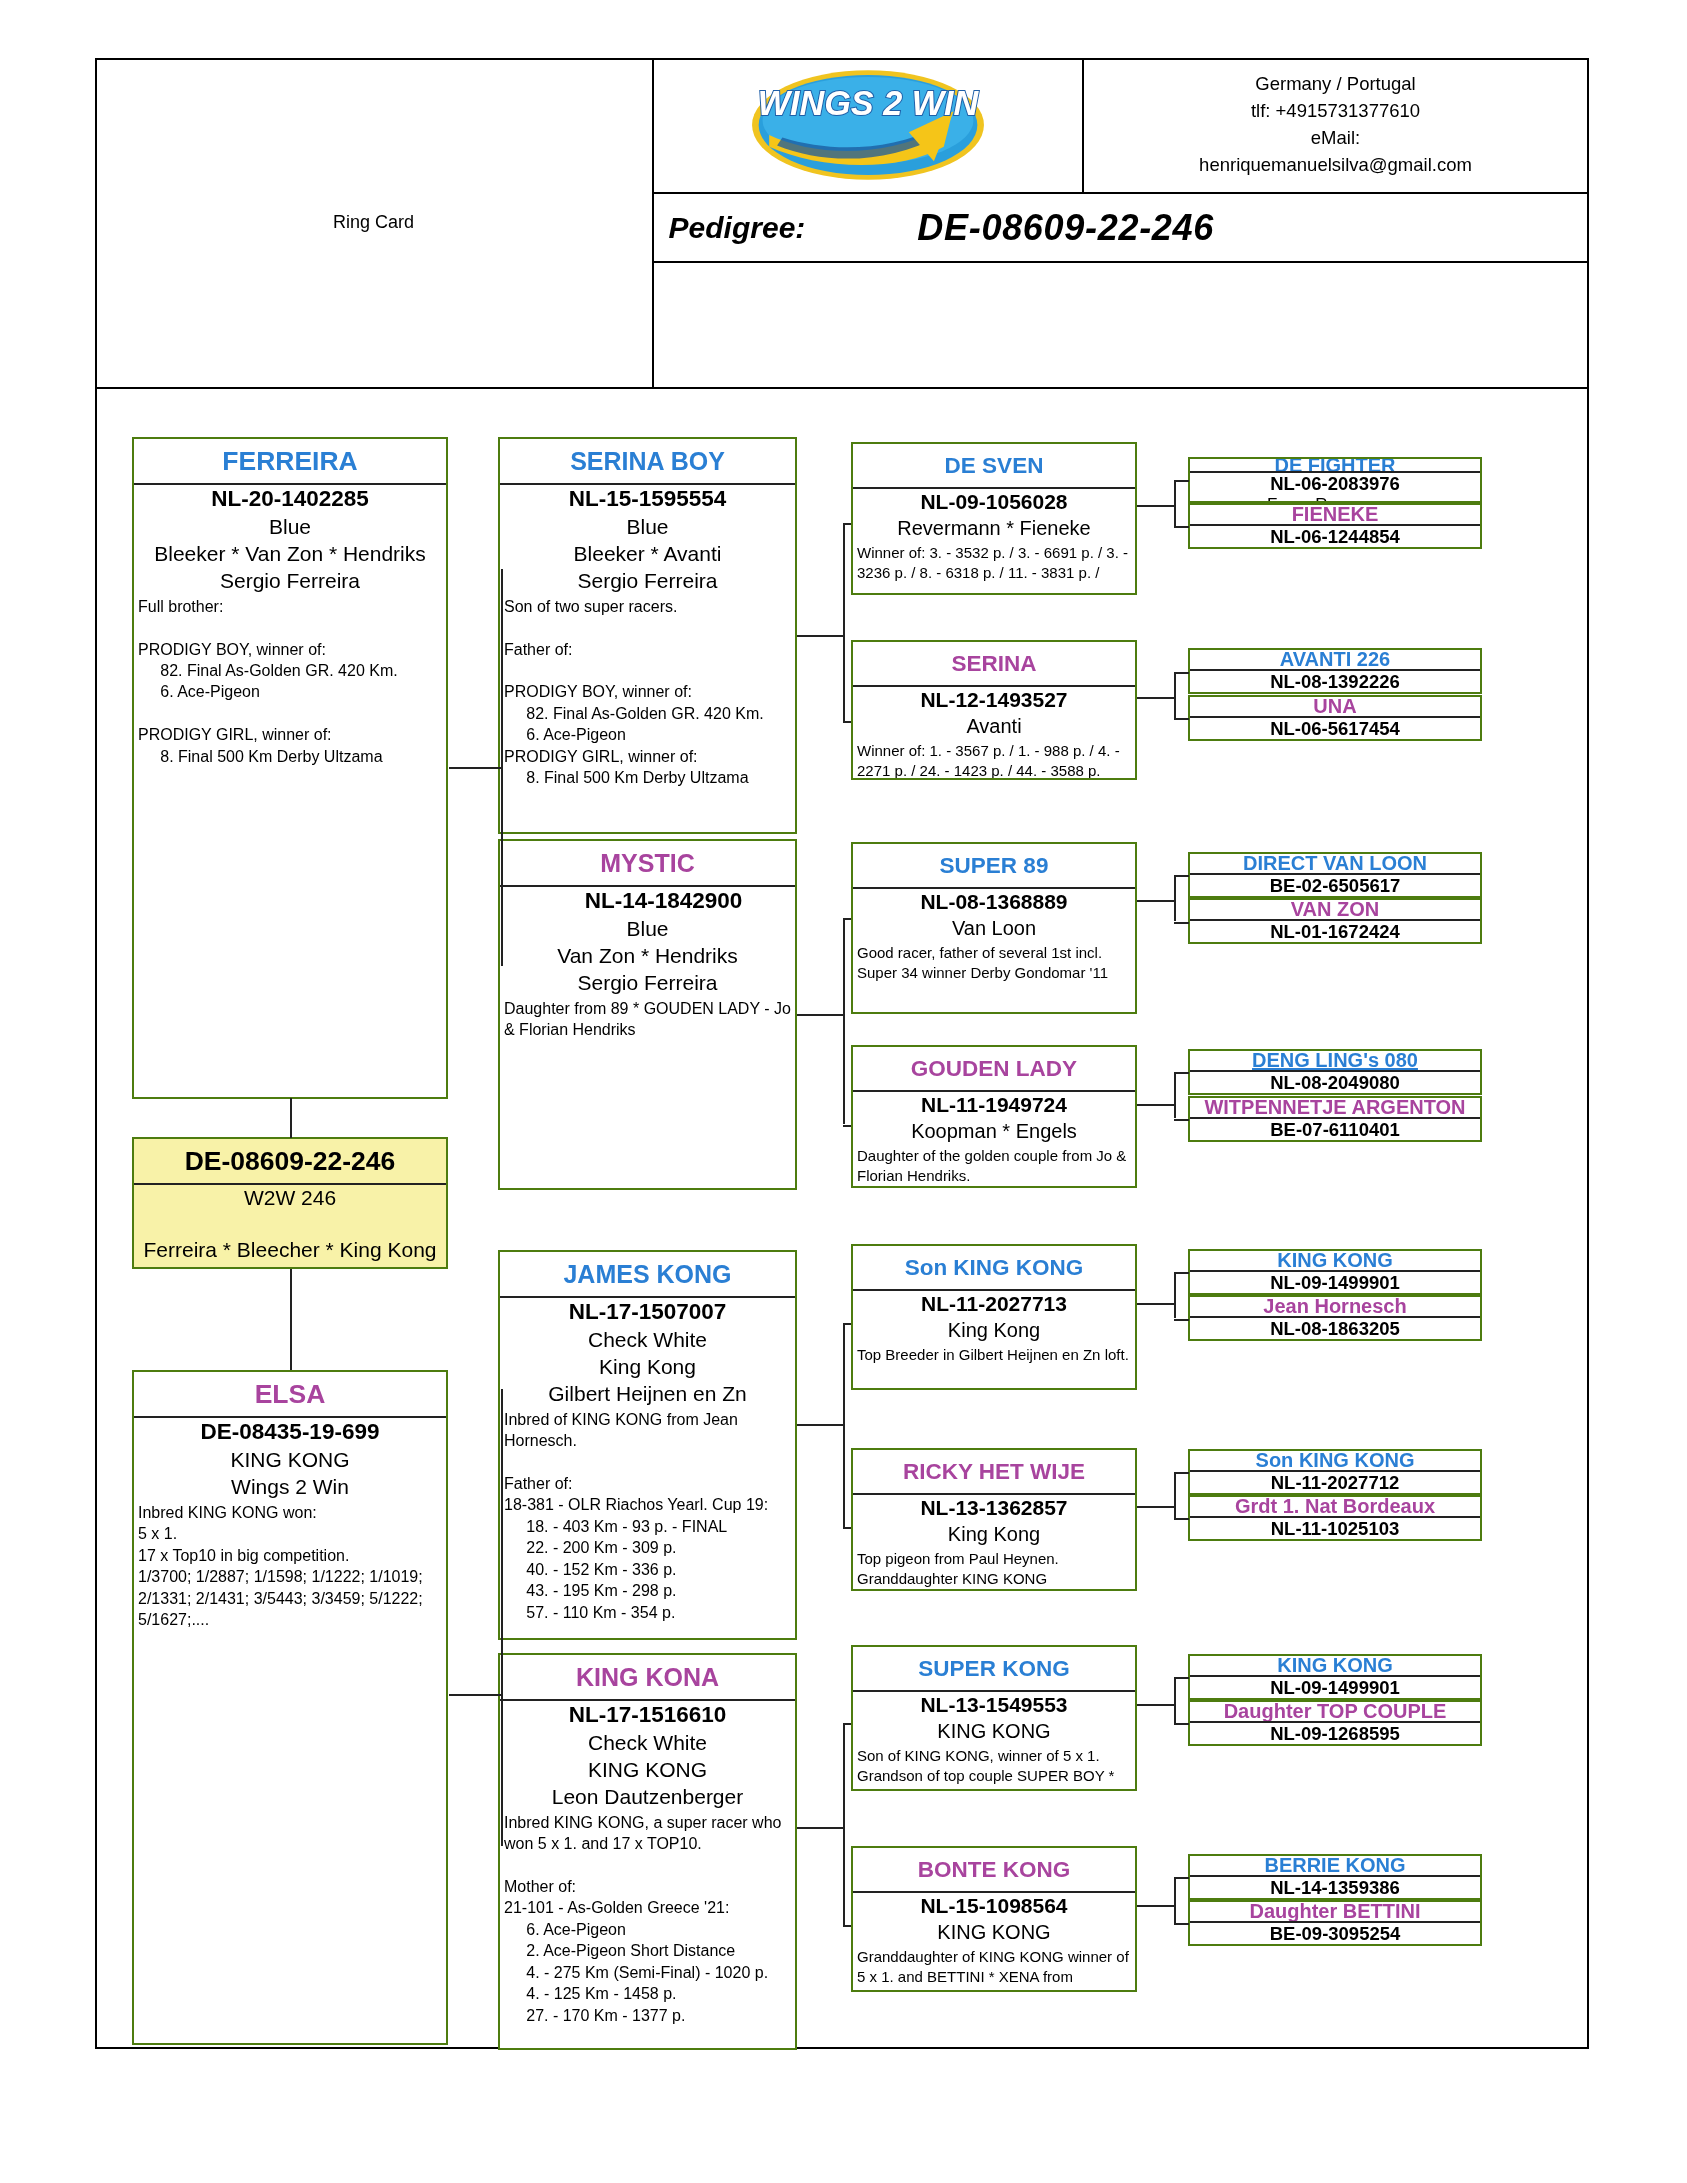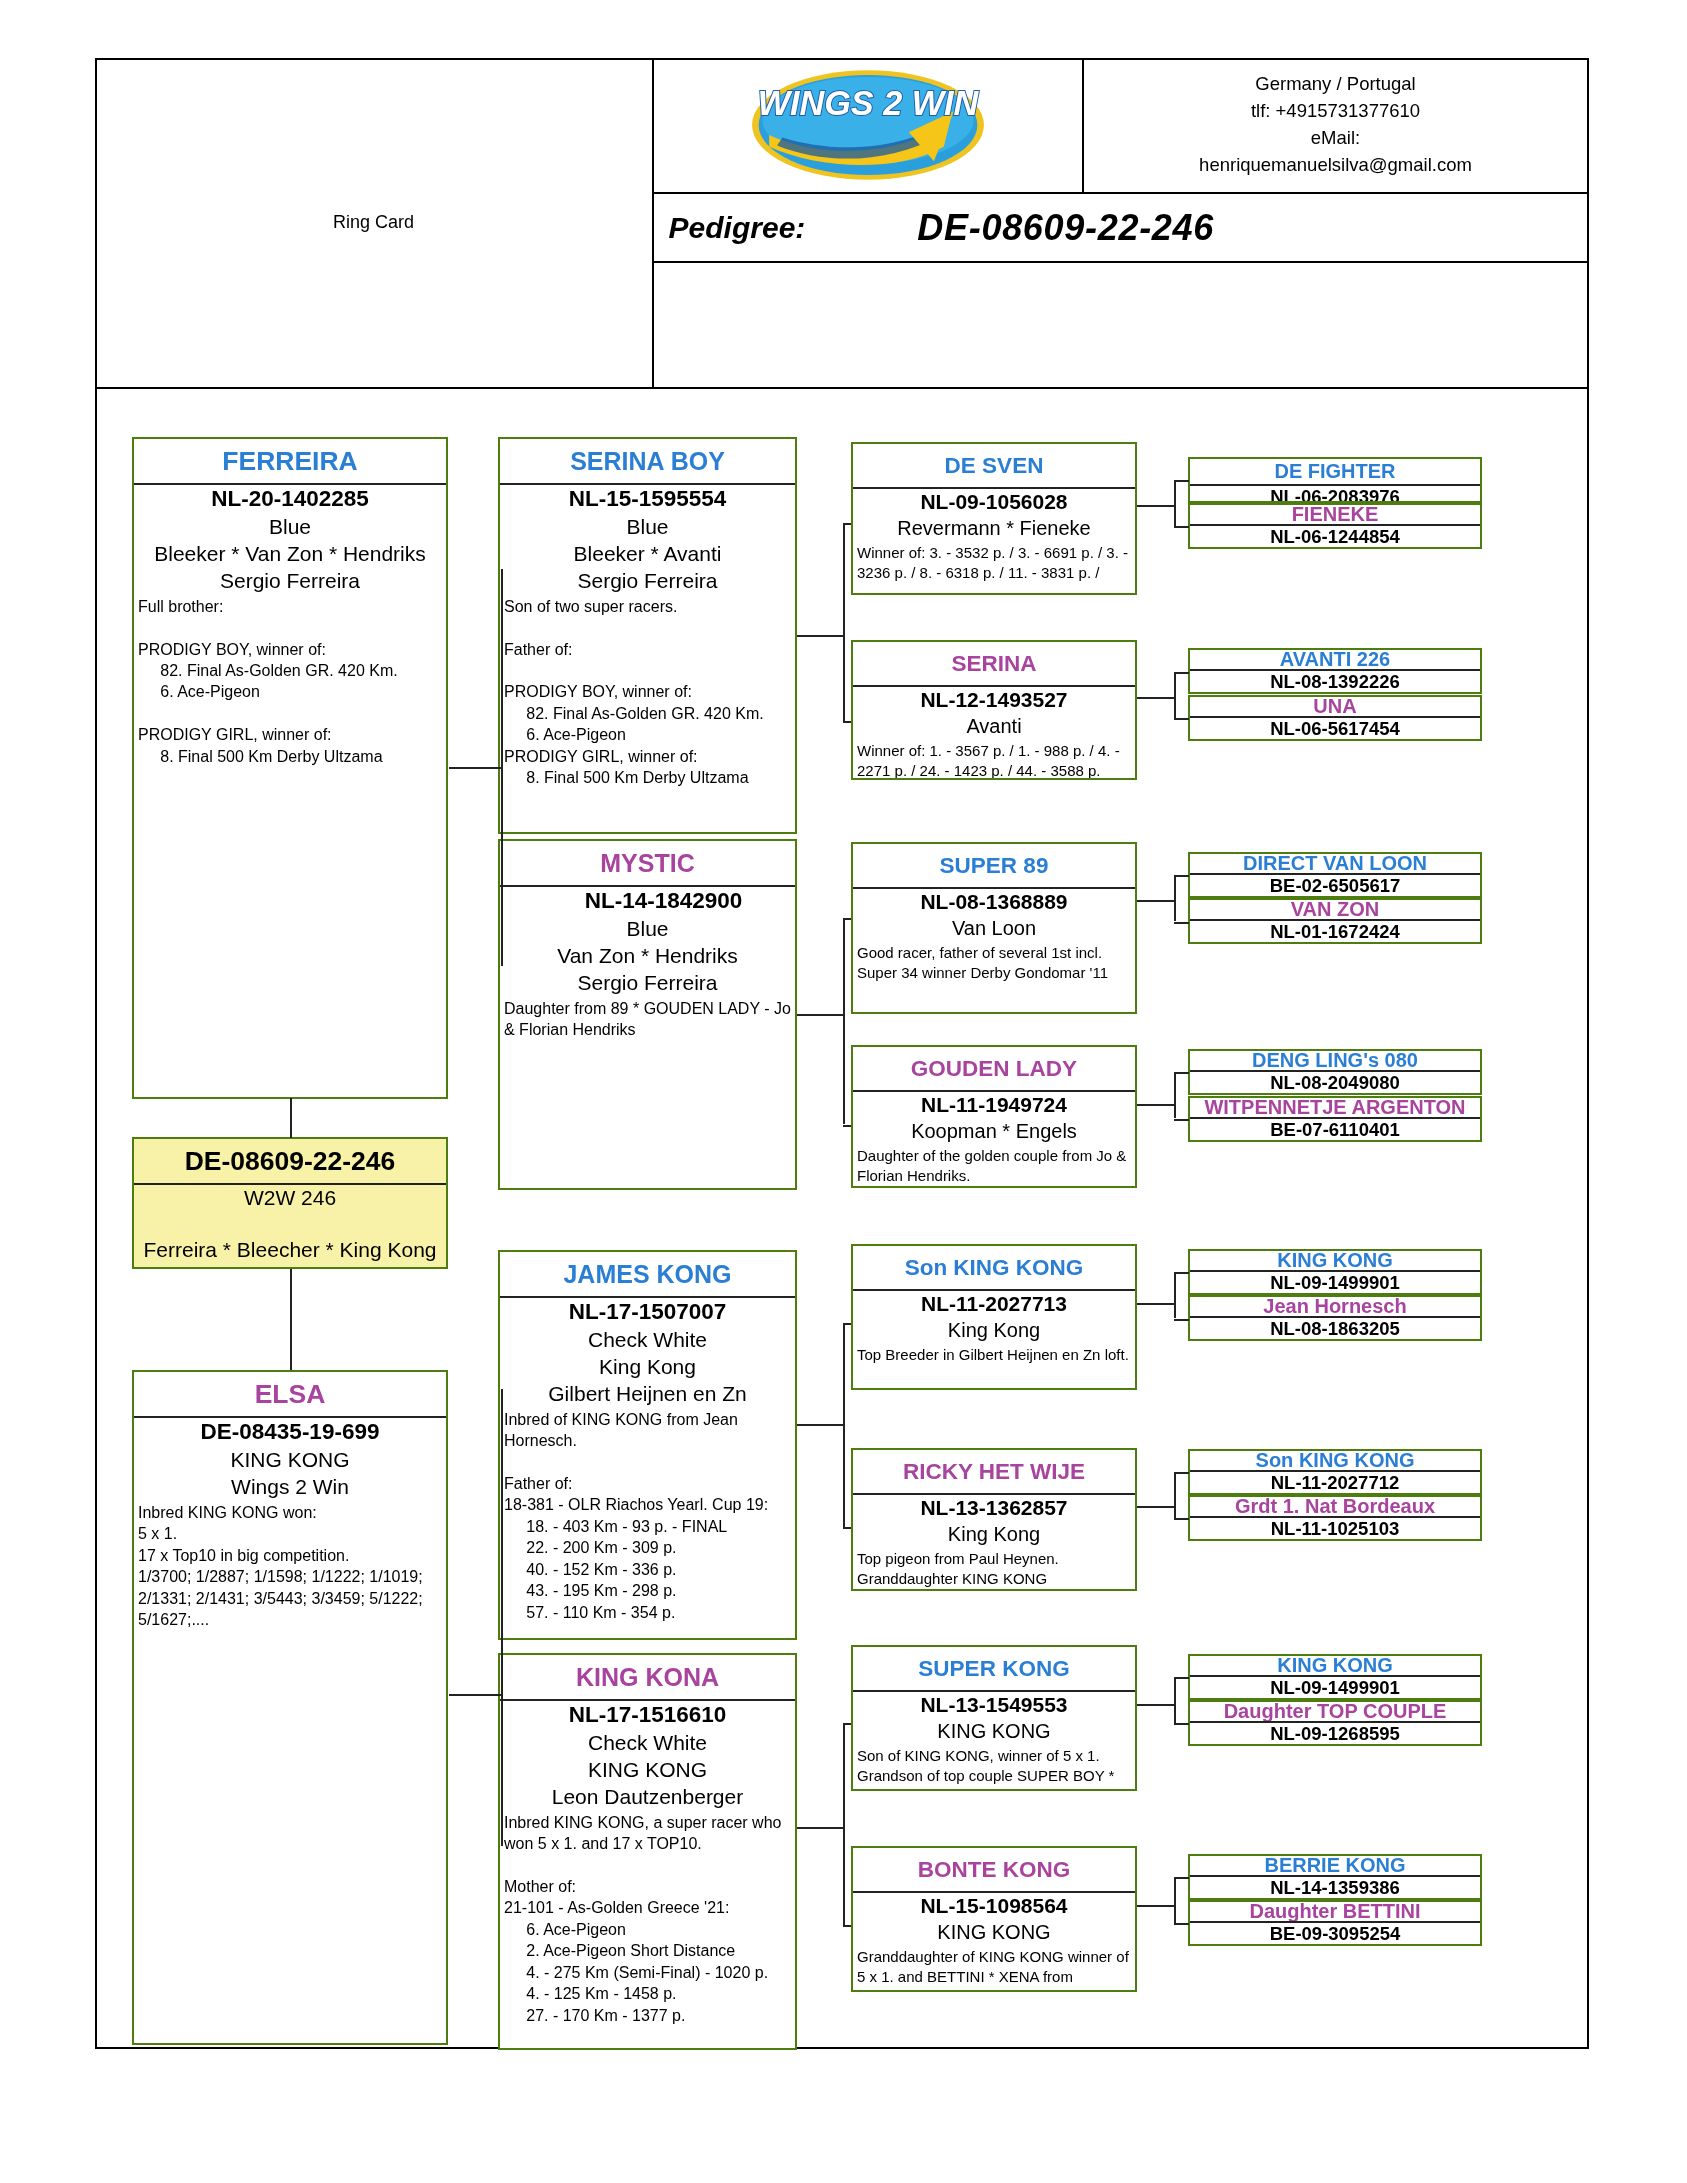--- a/index.html
+++ b/index.html
@@ -111,21 +111,21 @@
     <div class="hdr-ped">
       <div class="ped-word">Pedigree:</div>
       <div class="ped-ring">DE-08609-22-246</div>
     </div>
 
     <div class="hdr-blank"></div>
   </div>
 
   <div id="tree">
       <div class="pbox" style="left: 1188px; top: 457px; width: 294px; height: 46px;">
-        <div class="ttl male" style="height: 27px; font-size: 20px;">DE FIGHTER</div>
+        <div class="ttl male" style="height: 14px; font-size: 20px;">DE FIGHTER</div>
         <div class="bdy" style="font-size: 17px; line-height: 1.18;">
           <div class="ctr ring" style="font-size: 18.5px;">NL-06-2083976</div>
           <div class="ctr">Franz Revermann</div>
         </div>
       </div>
       <div class="pbox" style="left: 1188px; top: 503px; width: 294px; height: 46px;">
         <div class="ttl female" style="height: 21px; font-size: 20px;">FIENEKE</div>
         <div class="bdy" style="font-size: 17px; line-height: 1.18;">
           <div class="ctr ring" style="font-size: 18.5px;">NL-06-1244854</div>
           <div class="ctr">Fieneke 5000</div>
@@ -153,21 +153,21 @@
         </div>
       </div>
       <div class="pbox" style="left: 1188px; top: 898px; width: 294px; height: 46px;">
         <div class="ttl female" style="height: 21px; font-size: 20px;">VAN ZON</div>
         <div class="bdy" style="font-size: 17px; line-height: 1.18;">
           <div class="ctr ring" style="font-size: 18.5px;">NL-01-1672424</div>
           <div class="ctr">Jansen / Van Loon</div>
         </div>
       </div>
       <div class="pbox" style="left: 1188px; top: 1049px; width: 294px; height: 46px;">
-        <div class="ttl male" style="height: 21px; font-size: 20px;">DENG LING's 080</div>
+        <div class="ttl male" style="height: 21px; font-size: 20px; text-decoration: underline;">DENG LING's 080</div>
         <div class="bdy" style="font-size: 17px; line-height: 1.18;">
           <div class="ctr ring" style="font-size: 18.5px;">NL-08-2049080</div>
           <div class="ctr">C.G. Koopman</div>
         </div>
       </div>
       <div class="pbox" style="left: 1188px; top: 1096px; width: 294px; height: 46px;">
         <div class="ttl female" style="height: 21px; font-size: 20px;">WITPENNETJE ARGENTON</div>
         <div class="bdy" style="font-size: 17px; line-height: 1.18;">
           <div class="ctr ring" style="font-size: 18.5px;">BE-07-6110401</div>
           <div class="ctr">Jos &amp; Jules Engels</div>

